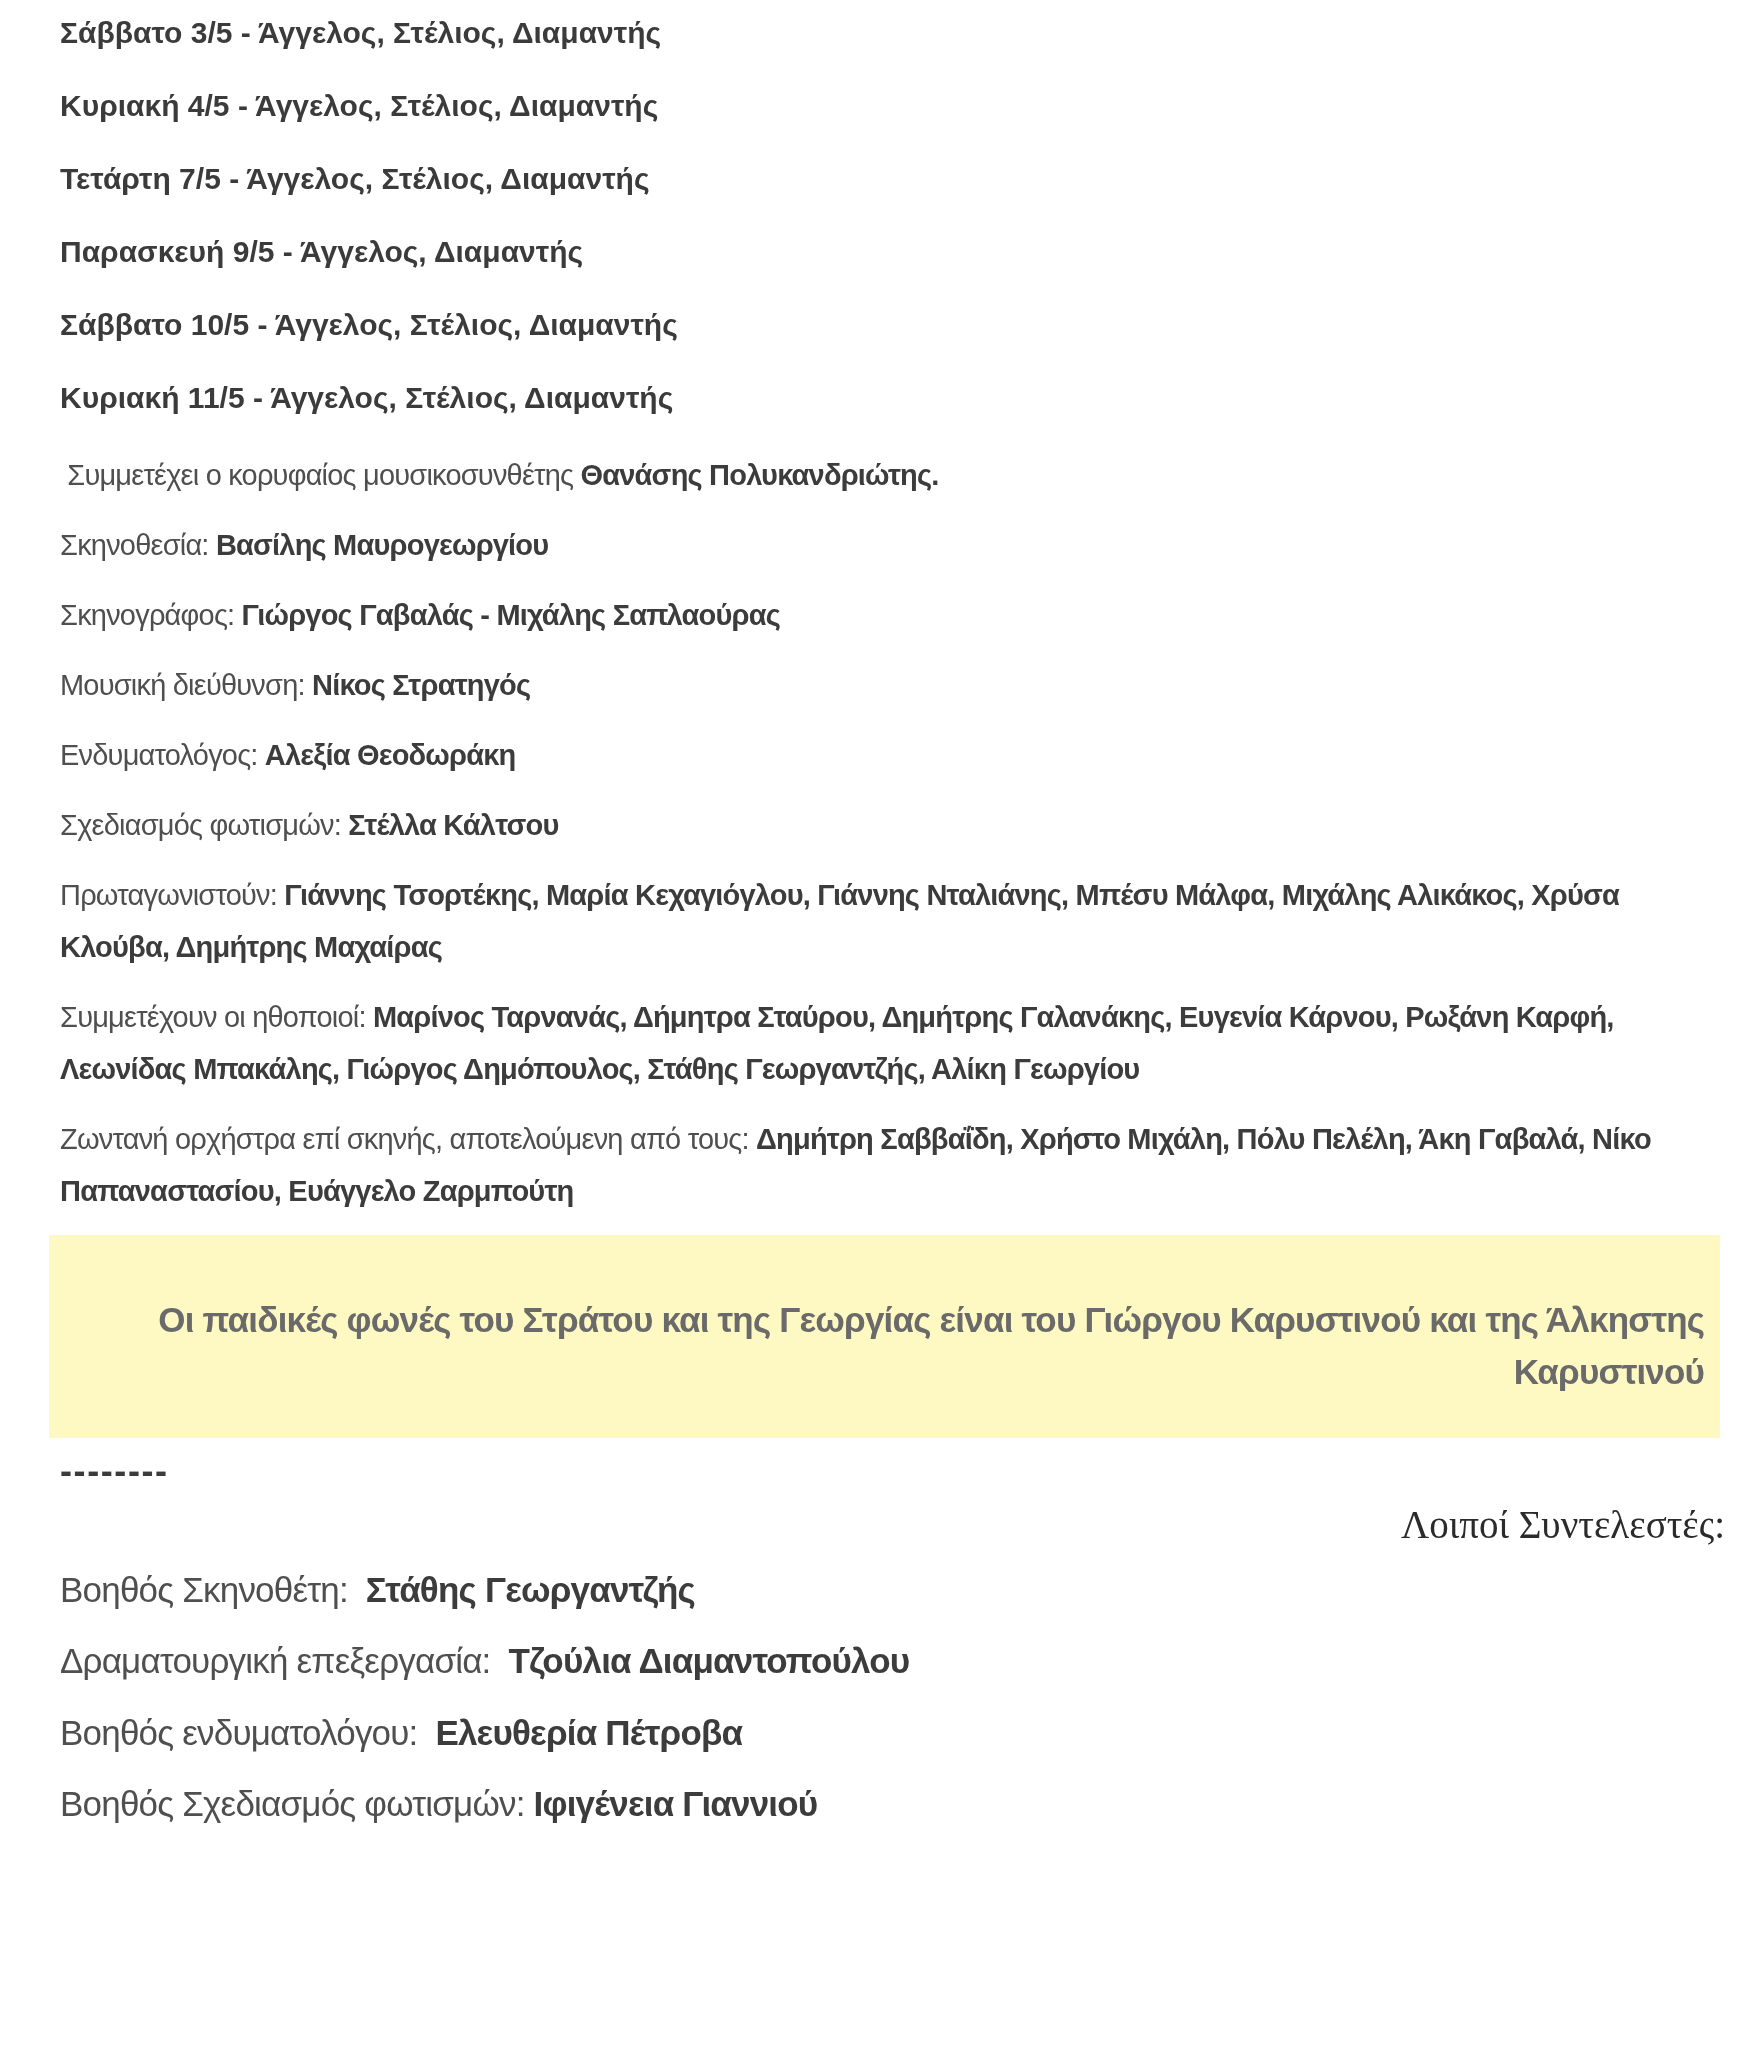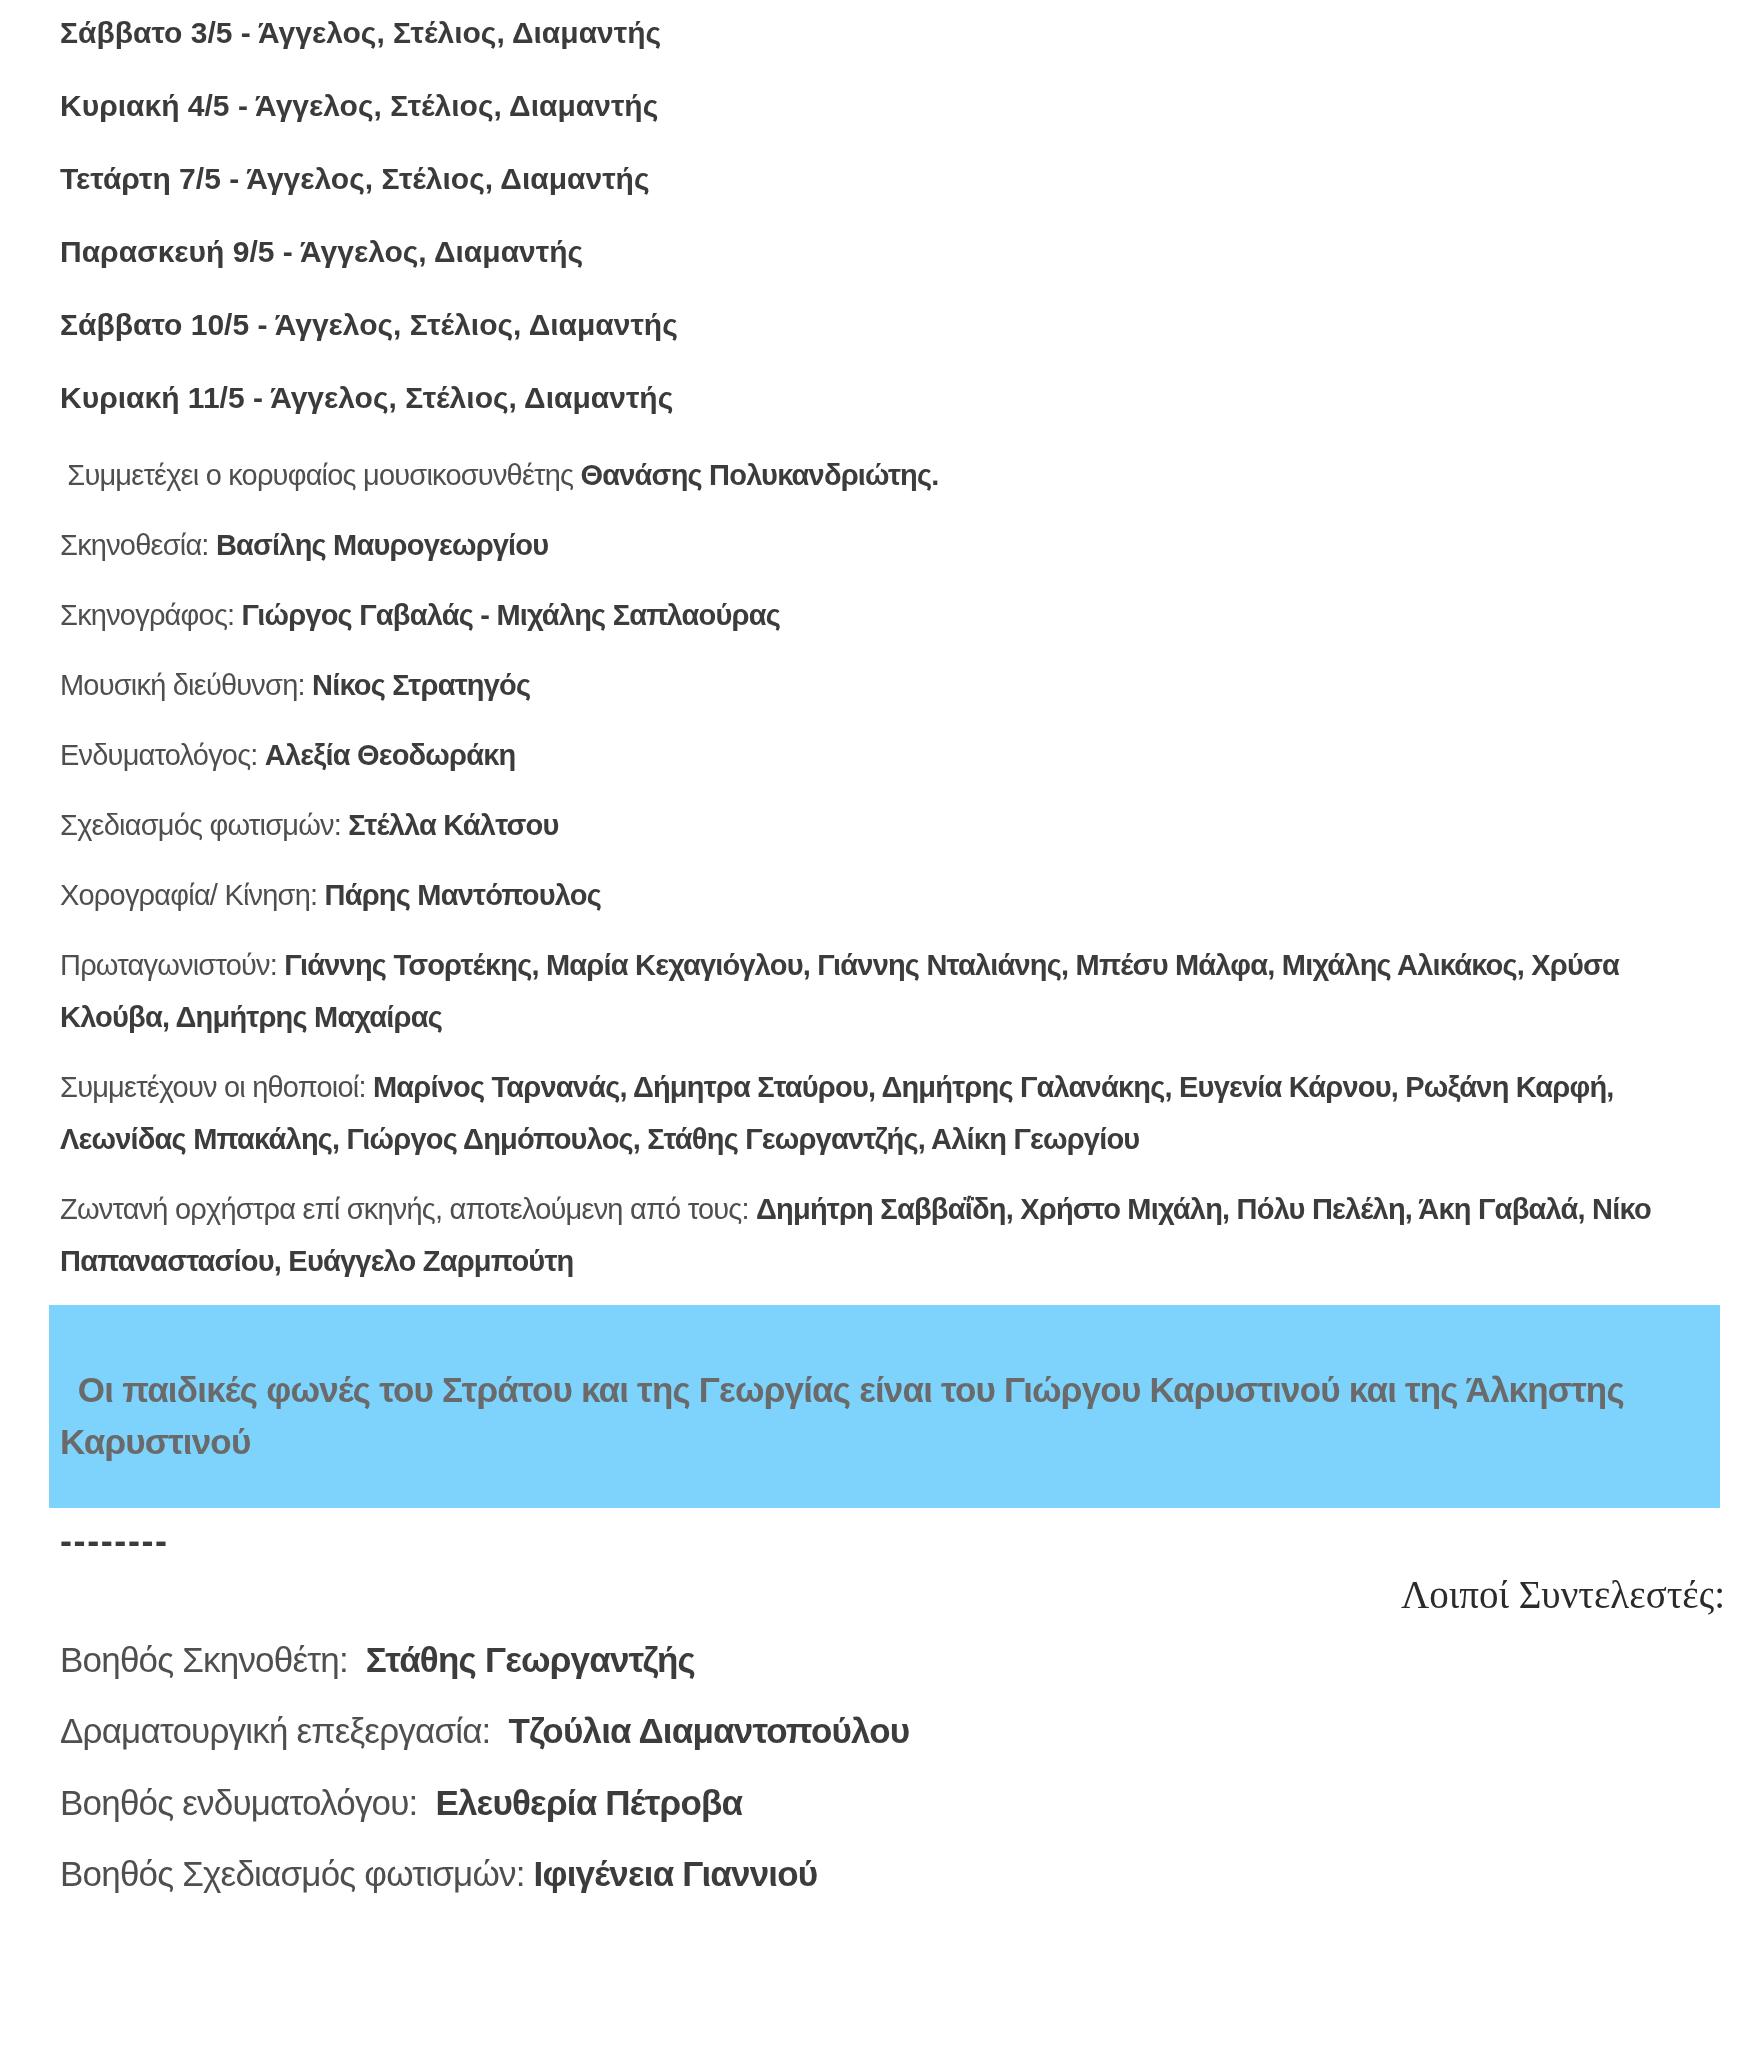--- a/index.html
+++ b/index.html
@@ -29,30 +29,31 @@
     letter-spacing: -0.8px;
     margin-bottom: 18px;
     white-space: pre-wrap;
   }
   .credit .name {
     font-weight: bold;
     color: #3c3c3c;
   }
   
   .highlight {
-    background: #7dd3fc;
+    background: #fef9c3;
     margin-left: -11.3px;
     margin-right: 4.8px;
     padding: 6.4px 16px 40px 11.3px;
     font-size: 35px;
     line-height: 52px;
     font-weight: bold;
     color: #6a6a6a;
     letter-spacing: -0.8px;
     white-space: pre-wrap;
+    text-align: right;
   }
   
   .separator {
     margin-top: 11.3px;
     margin-bottom: 8px;
     font-size: 36px;
     line-height: 44px;
     font-weight: bold;
     color: #3b3b3b;
     letter-spacing: 1.6px;
@@ -93,21 +94,20 @@
   <p class="sched">Κυριακή 11/5 - Άγγελος, Στέλιος, Διαμαντής</p>
 </section>
 
 <section>
   <p class="credit"><span> Συμμετέχει ο κορυφαίος μουσικοσυνθέτης </span><span class="name">Θανάσης Πολυκανδριώτης.</span></p>
   <p class="credit"><span>Σκηνοθεσία: </span><span class="name">Βασίλης Μαυρογεωργίου</span></p>
   <p class="credit"><span>Σκηνογράφος: </span><span class="name">Γιώργος Γαβαλάς - Μιχάλης Σαπλαούρας</span></p>
   <p class="credit"><span>Μουσική διεύθυνση: </span><span class="name">Νίκος Στρατηγός</span></p>
   <p class="credit"><span>Ενδυματολόγος: </span><span class="name">Αλεξία Θεοδωράκη</span></p>
   <p class="credit"><span>Σχεδιασμός φωτισμών: </span><span class="name">Στέλλα Κάλτσου</span></p>
-  <p class="credit"><span>Χορογραφία/ Κίνηση: </span><span class="name">Πάρης Μαντόπουλος</span></p>
   <p class="credit"><span>Πρωταγωνιστούν: </span><span class="name">Γιάννης Τσορτέκης, Μαρία Κεχαγιόγλου, Γιάννης Νταλιάνης, Μπέσυ Μάλφα, Μιχάλης Αλικάκος, Χρύσα Κλούβα, Δημήτρης Μαχαίρας</span></p>
   <p class="credit"><span>Συμμετέχουν οι ηθοποιοί: </span><span class="name">Μαρίνος Ταρνανάς, Δήμητρα Σταύρου, Δημήτρης Γαλανάκης, Ευγενία Κάρνου, Ρωξάνη Καρφή, Λεωνίδας Μπακάλης, Γιώργος Δημόπουλος, Στάθης Γεωργαντζής, Αλίκη Γεωργίου</span></p>
   <p class="credit"><span>Ζωντανή ορχήστρα επί σκηνής, αποτελούμενη από τους: </span><span class="name">Δημήτρη Σαββαΐδη, Χρήστο Μιχάλη, Πόλυ Πελέλη, Άκη Γαβαλά, Νίκο Παπαναστασίου, Ευάγγελο Ζαρμπούτη</span></p>
 </section>
 
 <div class="highlight">
   <span>Οι παιδικές φωνές του Στράτου και της Γεωργίας είναι του Γιώργου Καρυστινού και της Άλκηστης Καρυστινού</span>
 </div>
 
 <p class="separator">--------</p>

